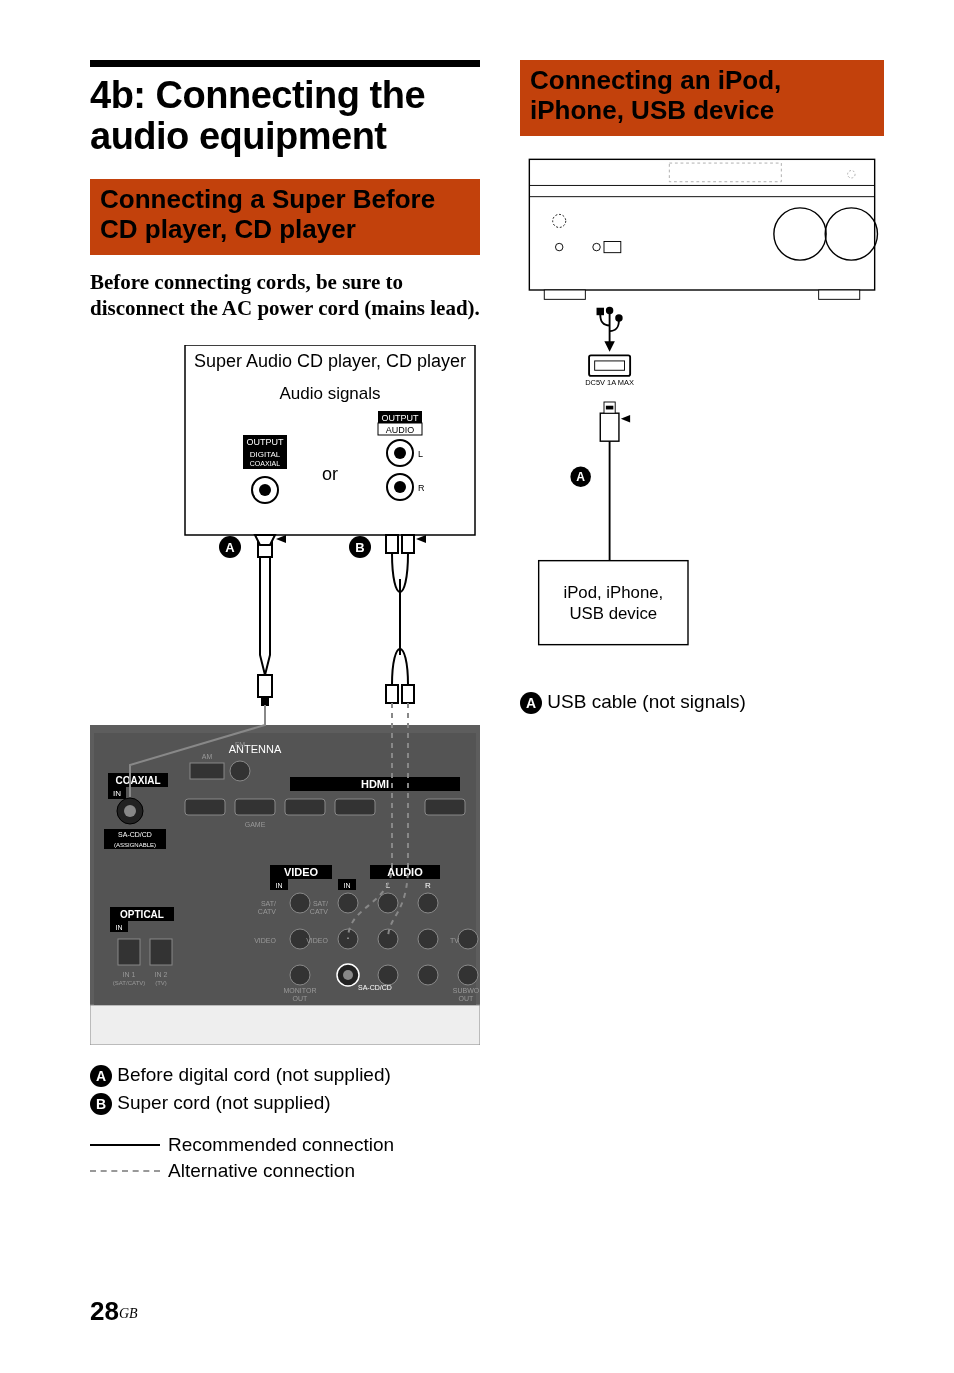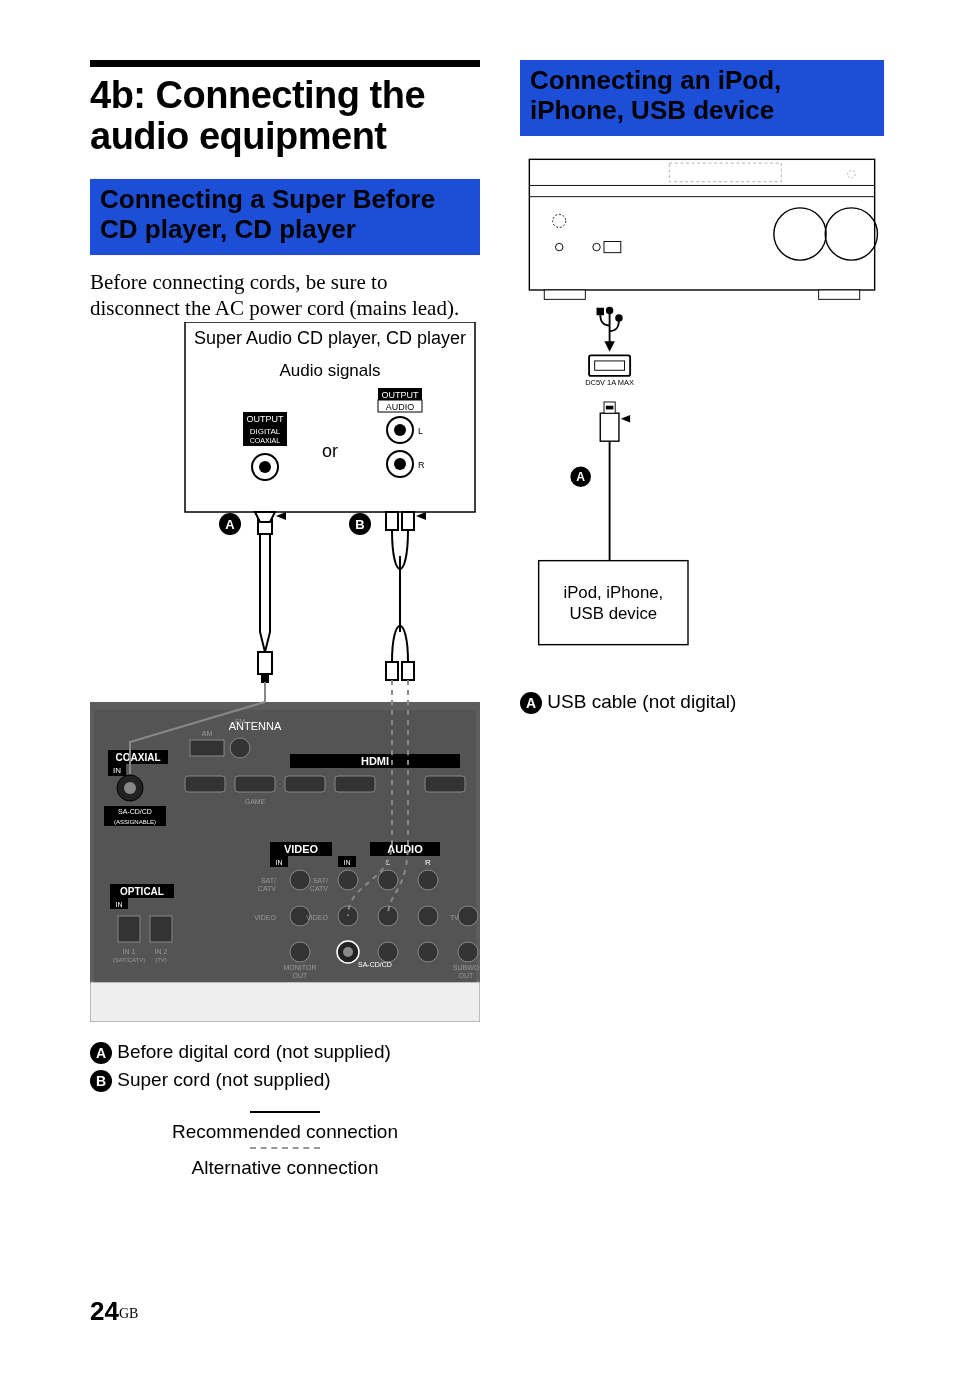--- a/index.html
+++ b/index.html
@@ -3,31 +3,31 @@
 <meta charset="utf-8">
 <style>
   * { box-sizing: border-box; margin: 0; padding: 0; }
   html, body { width: 954px; height: 1373px; background: #fff; font-family: "Times New Roman", serif; color: #000; }
   .page { position: relative; width: 954px; height: 1373px; padding: 60px 70px 50px 90px; }
   .rule { height: 7px; background: #000; width: 390px; margin-bottom: 8px; }
   .columns { display: flex; gap: 40px; justify-content: space-between; }
   .col { width: 390px; }
   .col-right { width: 390px; }
   h1.main-title { font-family: Arial, Helvetica, sans-serif; font-weight: 900; font-size: 38px; line-height: 1.08; margin-bottom: 22px; letter-spacing: -0.5px; }
-  .section-hd { background: #1d4ed8; padding: 6px 10px 10px 10px; margin-bottom: 14px; }
+  .section-hd { background: #c2410c; padding: 6px 10px 10px 10px; margin-bottom: 14px; }
   .section-hd h2 { font-family: Arial, Helvetica, sans-serif; font-weight: 900; font-size: 26px; line-height: 1.15; }
-  p.body { font-family: "Times New Roman", serif; font-size: 21px; line-height: 1.25; margin-bottom: 1px; }
+  p.body { font-family: "Times New Roman", serif; font-size: 21px; line-height: 1.25; margin-bottom: 24px; font-weight: bold; }
   .diagram { width: 100%; }
   .badge { display:inline-flex; width:22px; height:22px; border-radius:50%; background:#000; color:#fff; align-items:center; justify-content:center; font-family:Arial, sans-serif; font-weight:bold; font-size:14px; vertical-align:middle; }
-  .legend-line { display:flex; align-items:center; gap:8px; font-family: Arial, Helvetica, sans-serif; font-size:19px; margin-top:4px;flex-direction:column; }
+  .legend-line { display:flex; align-items:center; gap:8px; font-family: Arial, Helvetica, sans-serif; font-size:19px; margin-top:4px; }
   .legend-swatch { width:70px; height:0; border-top:2.5px solid #000; }
   .legend-swatch.dashed { border-top:2.5px dashed #999; }
   .key-row { font-family: Arial, Helvetica, sans-serif; font-size:19px; margin-top: 12px; line-height:1.45; }
   .page-num { position:absolute; left:90px; bottom:46px; font-family: Arial, Helvetica, sans-serif; font-weight:900; font-size:26px; }
-  .page-num .gb { font-size:14px; font-weight:400; font-family:"Times New Roman", serif; vertical-align: 2px; }
+  .page-num .gb { font-size:14px; font-style:italic; font-weight:400; font-family:"Times New Roman", serif; vertical-align: 2px; }
   .svg-label { font-family: Arial, Helvetica, sans-serif; }
 </style>
 </head>
 <body>
 
 <div class="page">
 
   <div class="columns">
 
     <div class="col">
@@ -250,21 +250,21 @@
         <circle cx="65" cy="350" r="11" fill="#000"></circle>
         <text x="65" y="355" text-anchor="middle" fill="#fff" class="svg-label" font-size="13" font-weight="bold">A</text>
 
         <rect x="20" y="440" width="160" height="90" fill="#fff" stroke="#000" stroke-width="1.5"></rect>
         <text x="100" y="480" text-anchor="middle" class="svg-label" font-size="18">iPod, iPhone,</text>
         <text x="100" y="502" text-anchor="middle" class="svg-label" font-size="18">USB device</text>
       </svg>
 
       <div class="key-row">
         <span class="badge">A</span>
-        <span>USB cable (not digital)</span>
+        <span>USB cable (not signals)</span>
       </div>
     </div>
   </div>
 
   <div class="page-num">
-    <span>24</span><span class="gb">GB</span>
+    <span>28</span><span class="gb">GB</span>
   </div>
 </div>
 
 </body></html>

